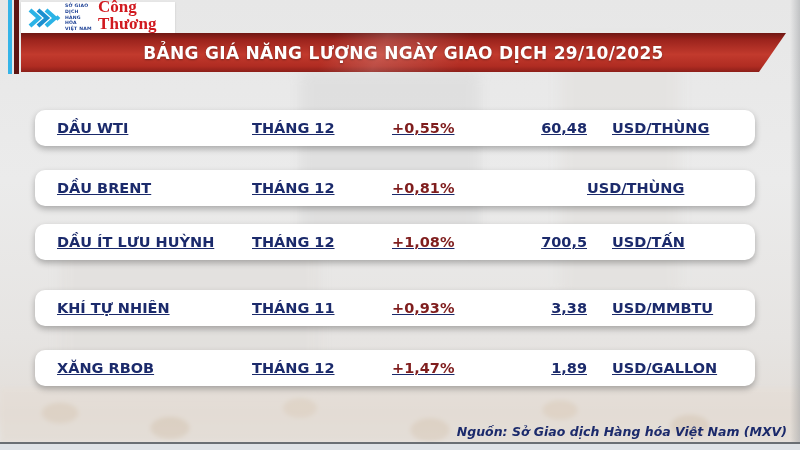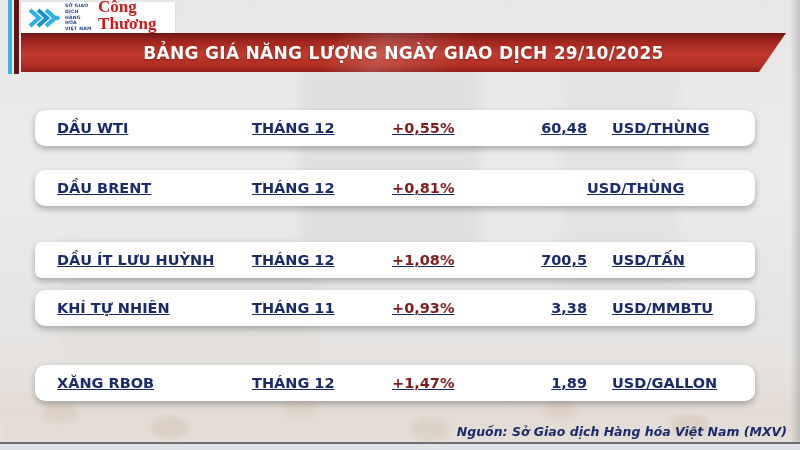--- a/index.html
+++ b/index.html
@@ -72,21 +72,21 @@
   .row-card{
     position:absolute;left:35px;width:720px;height:36px;background:#ffffff;border-radius:10px;
     box-shadow:0 3px 6px rgba(0,0,0,.28);
     display:grid;grid-template-columns:195px 140px 100px 95px 25px 1fr;
     align-items:center;padding-left:22px;box-sizing:border-box;
     font-weight:bold;font-size:14.5px;color:#1b2a6b;text-decoration:underline;
   }
   .row-card .cell-change{color:#7f1d1d;}
   .row-card .cell-price{text-align:right;}
   .row-card .cell-unit{text-align:left;}
-  .r0{top:110px;} .r1{top:170px;} .r2{top:242px;border-radius:7px;} .r3{top:290px;} .r4{top:350px;margin-top:15px;}
+  .r0{top:110px;} .r1{top:170px;} .r2{top:224px;} .r3{top:290px;} .r4{top:350px;}
 
   
   .footer-source{
     position:absolute;right:13px;top:424px;
     font-size:12.5px;font-weight:bold;font-style:italic;color:#1b2a6b;margin-left:32px;
   }
 </style>
 </head>
 <body>
 

